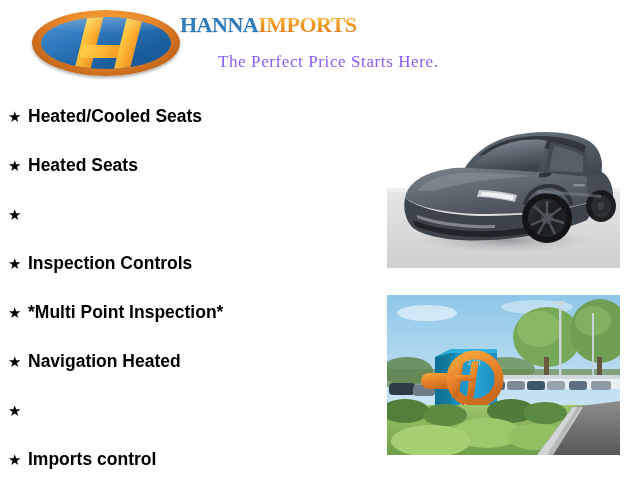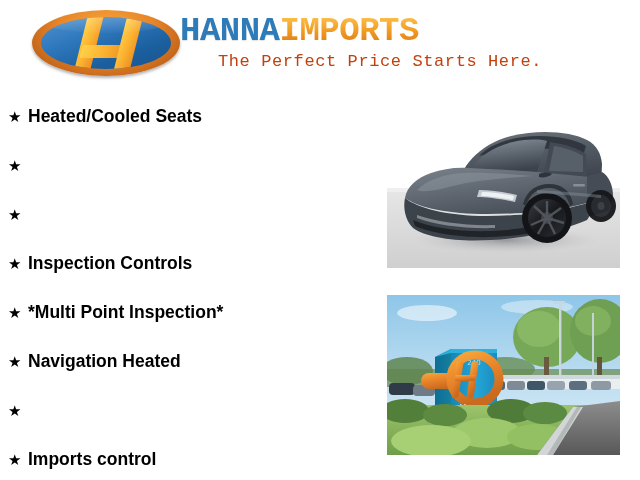--- a/index.html
+++ b/index.html
@@ -78,48 +78,48 @@
     left: 40px; top: 28px;
     width: 50px; height: 13px;
     transform: skewX(-14deg);
   }
 
   
   #wordmark {
     position: absolute;
     left: 180px;
     top: 14px;
-    font-size: 34px;
+    font-size: 22px;
     font-weight: bold;
     letter-spacing: -0.5px;
     line-height: 1;
     white-space: nowrap;
-    font-family: Liberation Mono, monospace;
+    font-family: Liberation Serif, serif;
     font-stretch: condensed;
   }
   #wordmark-hanna {
     color: #2d7bb8;
     text-shadow: 0 1px 1px rgba(0,0,0,0.12);
   }
   #wordmark-imports {
     background: linear-gradient(180deg, #ffcb55 0%, #f0961f 55%, #d2711a 100%);
     -webkit-background-clip: text;
     background-clip: text;
     color: #e8901f;
     -webkit-text-fill-color: transparent;
   }
   #tagline {
     position: absolute;
     left: 218px;
     top: 52px;
     font-size: 17px;
-    color: #c2410c;
+    color: #8b5cf6;
     letter-spacing: 0.6px;
     white-space: nowrap;
-    font-family: Liberation Mono, monospace;
+    font-family: Liberation Serif, serif;
   }
 
   
   #feature-list {
     position: absolute;
     left: 0;
     top: 92px;
     width: 380px;
     list-style: none;
     margin: 0;
@@ -198,20 +198,21 @@
   <div id="tagline">The Perfect Price Starts Here.</div>
 </div>
 
 <ul id="feature-list">
   <li class="feature-item">
     <span class="feature-bullet">★</span>
     <span class="feature-label">Heated/Cooled Seats</span>
   </li>
   <li class="feature-item">
     <span class="feature-bullet">★</span>
+    <span class="feature-label">Heated Seats</span>
   </li>
   <li class="feature-item">
     <span class="feature-bullet">★</span>
   </li>
   <li class="feature-item">
     <span class="feature-bullet">★</span>
     <span class="feature-label">Inspection Controls</span>
   </li>
   <li class="feature-item">
     <span class="feature-bullet">★</span>

